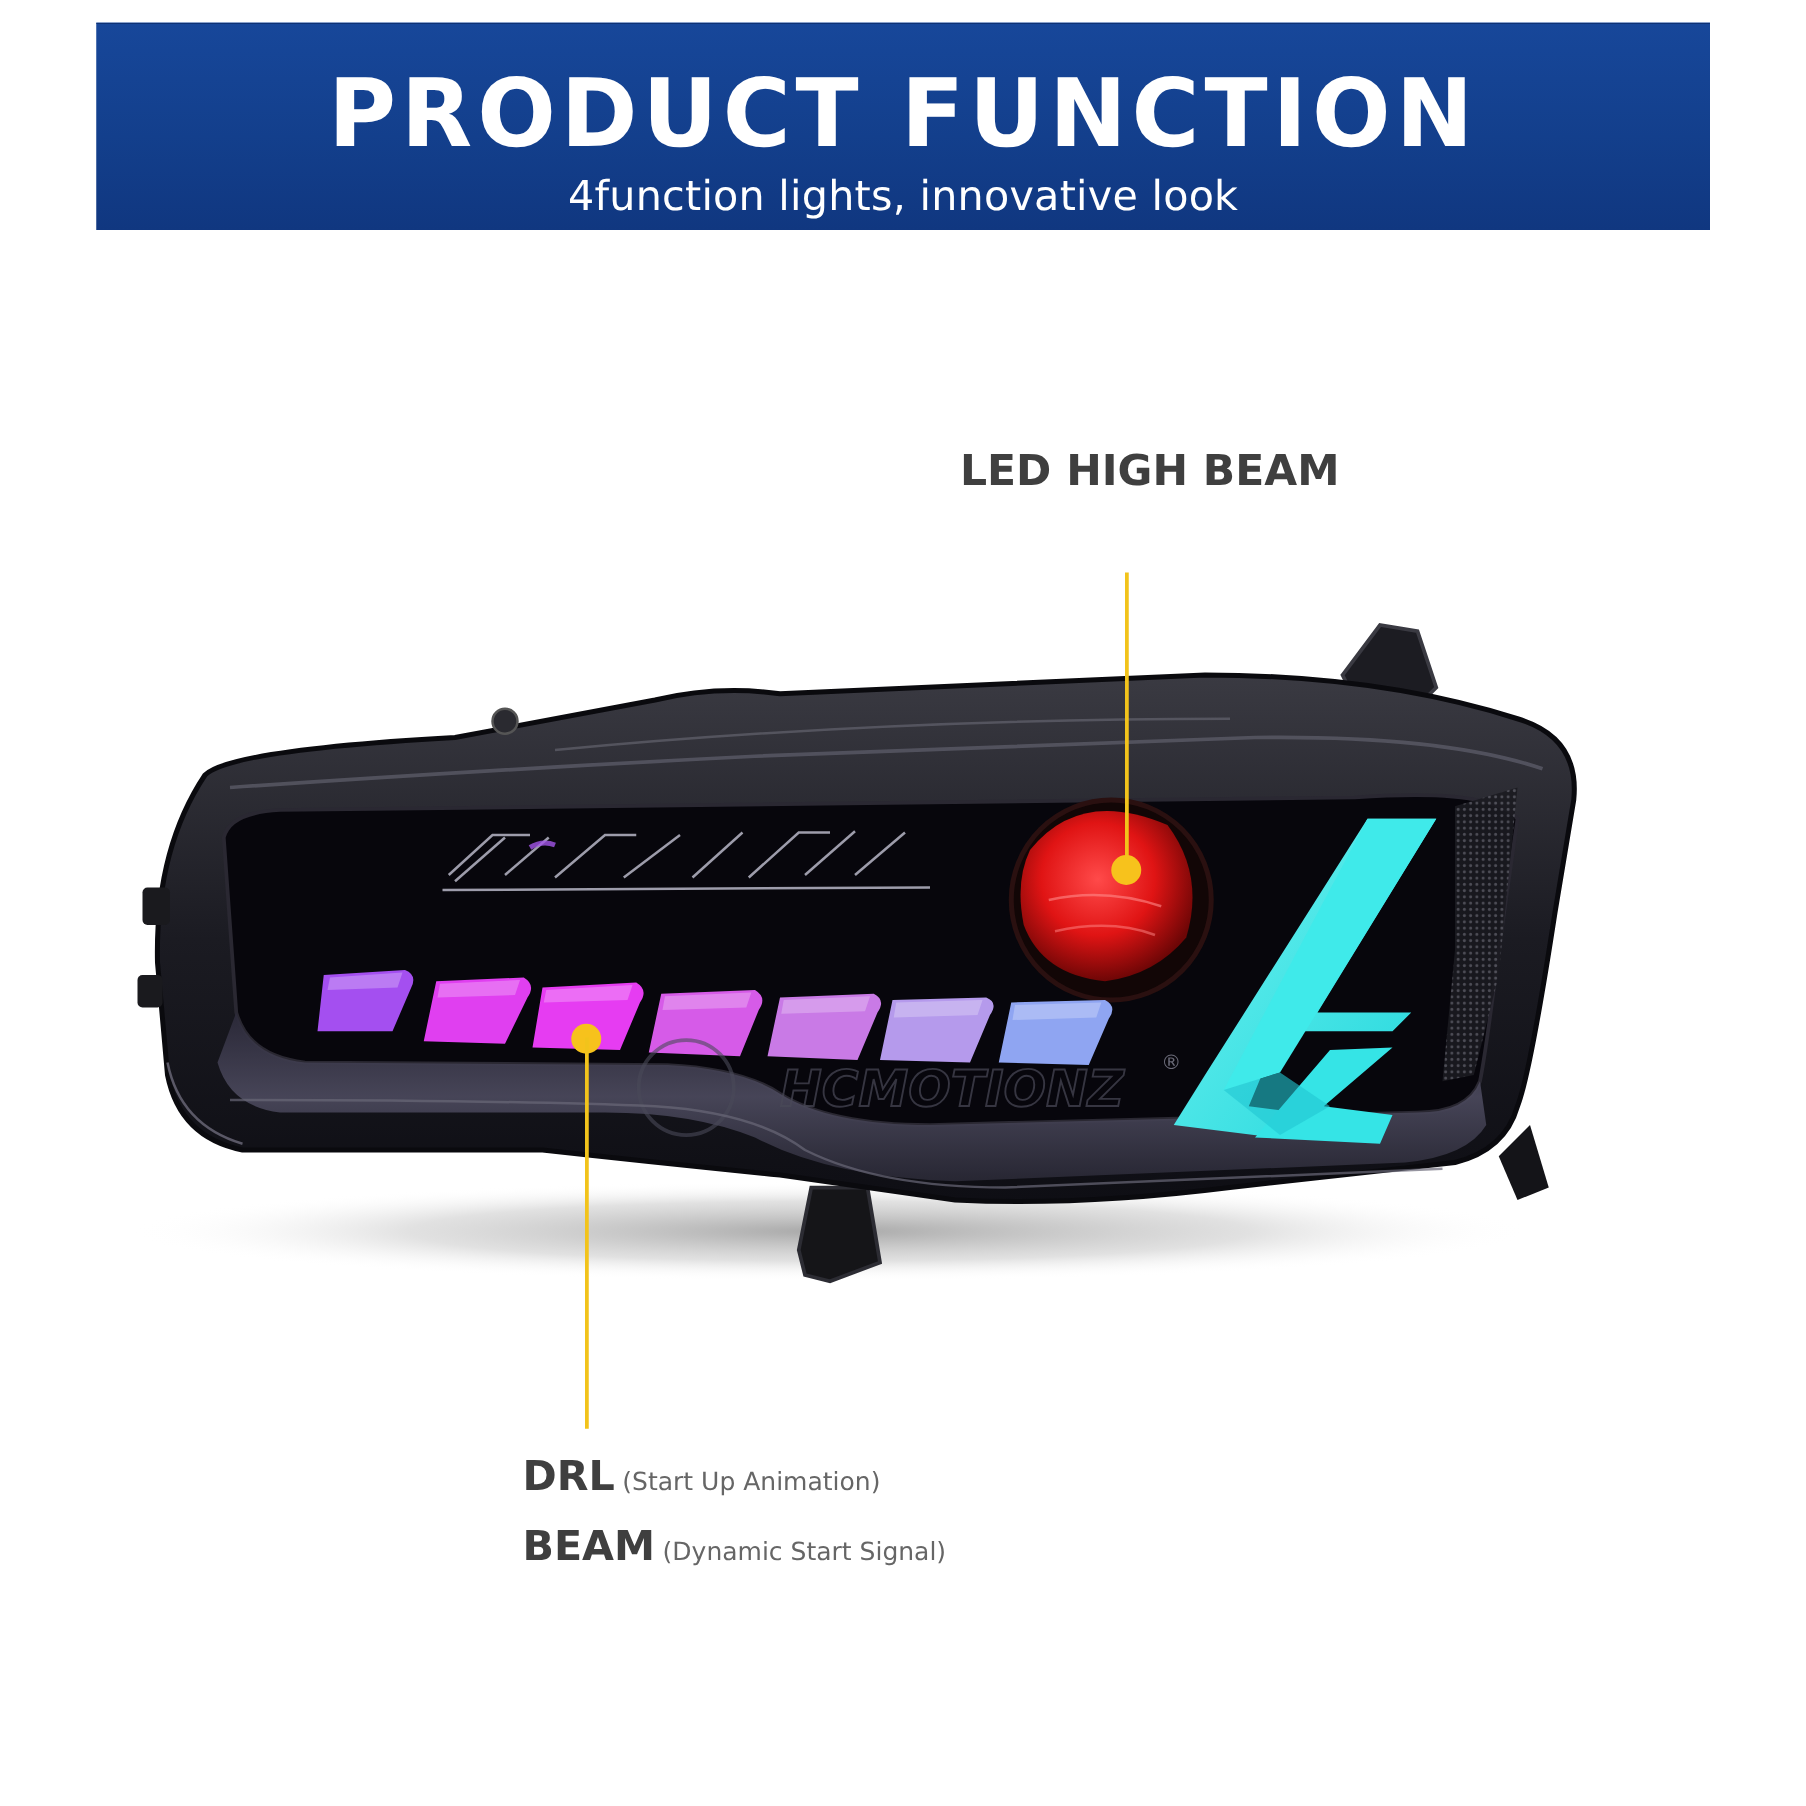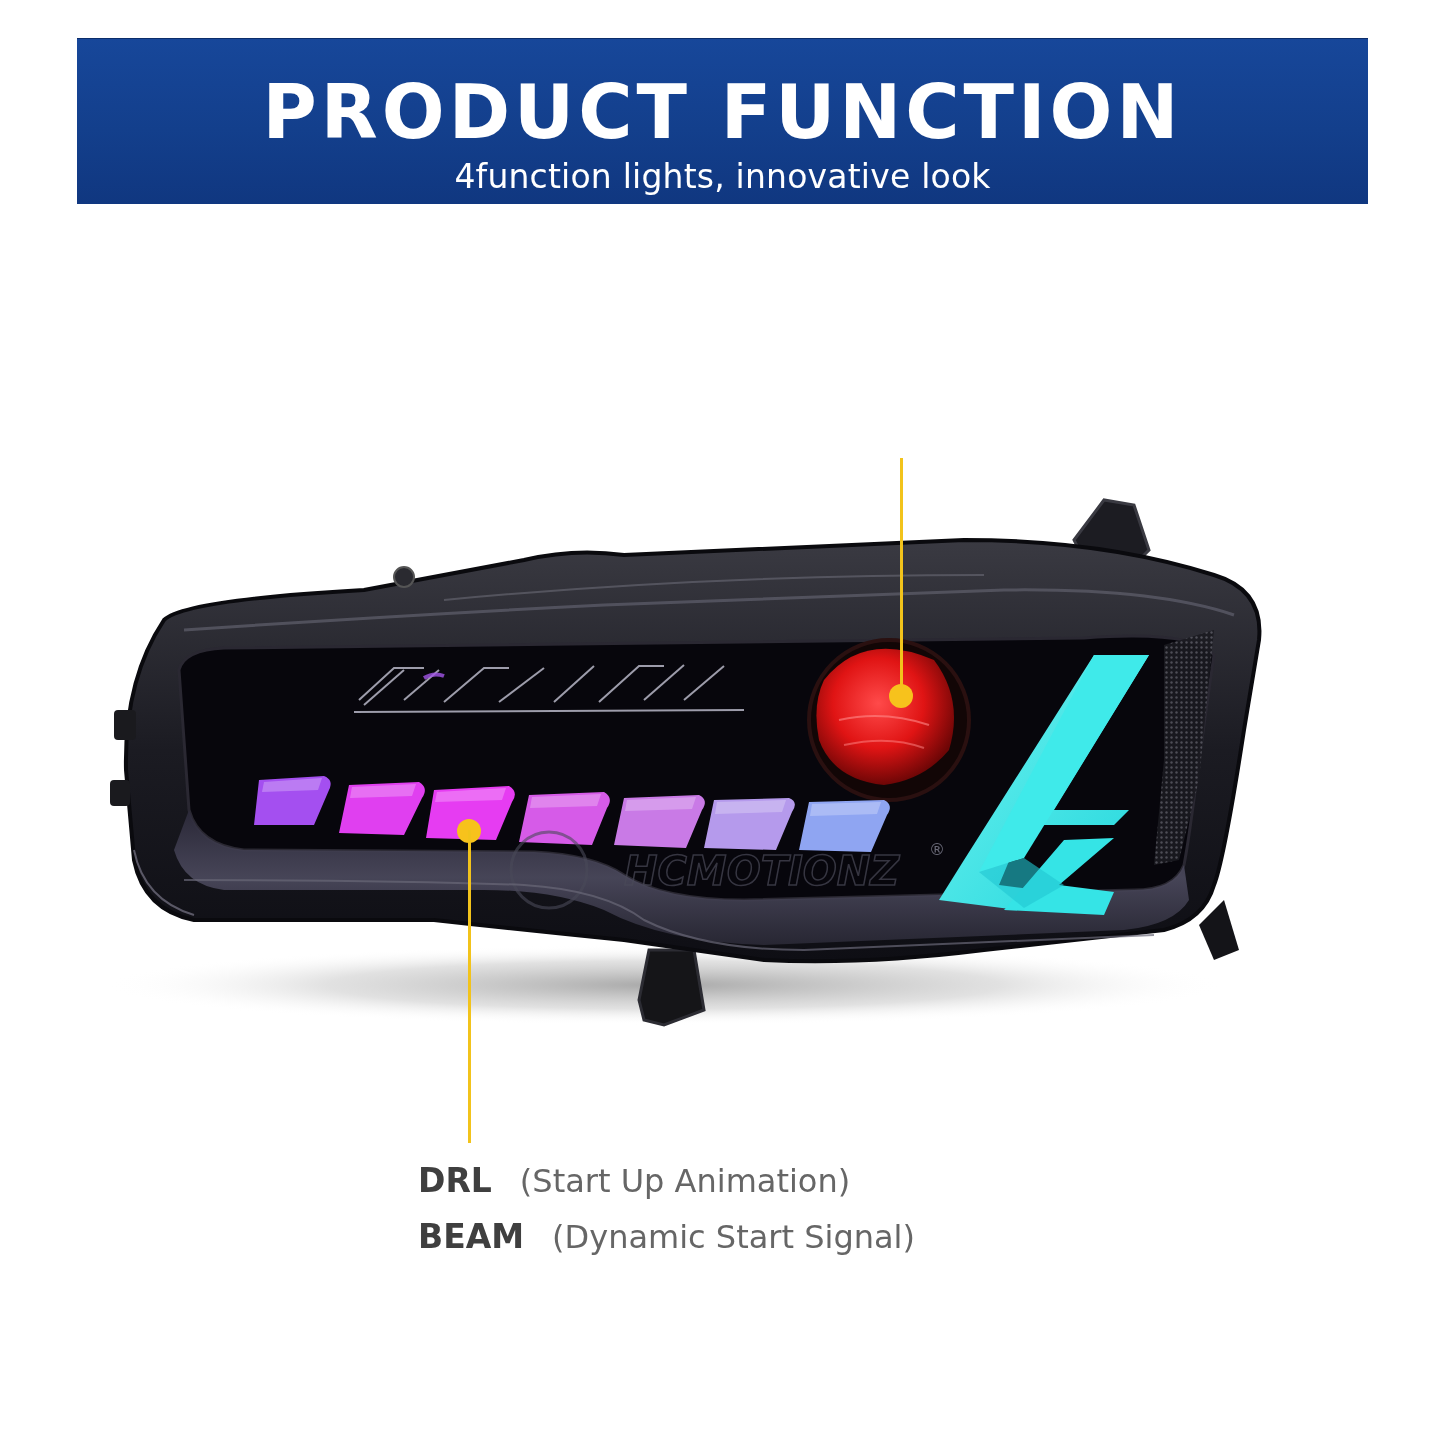--- a/index.html
+++ b/index.html
@@ -1,40 +1,39 @@
 <!DOCTYPE html>
 <html><head>
 <meta charset="utf-8">
 <style>
   html, body { margin: 0; padding: 0; background: #ffffff; }
   body { width: 1445px; height: 1445px; position: relative; overflow: hidden; font-family: "DejaVu Sans", sans-serif; }
   .banner {
     position: absolute; left: 77px; top: 18px; width: 1291px; height: 166px;
     background: linear-gradient(180deg, #17479a 0%, #133f8c 55%, #103780 100%);
     box-shadow: 0 1px 0 #0c2d6a inset;
-    margin-top: 20px;
   }
   .banner-title {
     position: absolute; left: 0; right: 0; top: 36px; text-align: center;
     color: #ffffff; font-family: "DejaVu Sans", sans-serif; font-weight: bold;
     font-size: 74px; letter-spacing: 4px; line-height: 1; transform: scaleY(1.02);
   }
   .banner-sub {
     position: absolute; left: 0; right: 0; top: 122px; text-align: center;
     color: #ffffff; font-family: "DejaVu Sans", sans-serif; font-size: 33px; line-height: 1;
     letter-spacing: 0.2px;
   }
   .product { position: absolute; left: 104px; top: 480px; width: 1210px; height: 580px; }
   .callout-line { position: absolute; background: #f2c31b; width: 3px; }
   .callout-dot { position: absolute; width: 24px; height: 24px; border-radius: 50%; background: #f7c21c; }
   .label-bold { position: absolute; color: #3f3f3f; font-weight: bold; font-family: "DejaVu Sans", sans-serif; white-space: nowrap; line-height: 1; }
   .label-light { color: #666666; font-weight: normal; }
   .beam { font-size: 34px; }
   .drl { font-size: 33px; }
-  .drl .label-light { font-size: 32px; margin-left: 28px; }
+  .drl .label-light { font-size: 20px; margin-left: 6px; }
   .watermark { font-family: "DejaVu Sans", sans-serif; font-style: italic; font-weight: bold; }
 </style>
 </head>
 <body>
 
 <div class="banner">
   <div class="banner-title">PRODUCT FUNCTION</div>
   <div class="banner-sub">4function lights, innovative look</div>
 </div>
 
@@ -142,20 +141,21 @@
     <text x="825" y="375" font-size="16" fill="#6a6a78" font-family="DejaVu Sans, sans-serif">®</text>
 
     <path d="M80 400 Q300 400 420 405 Q500 410 540 440 Q600 470 700 470 L1050 455" stroke="#6a6878" stroke-width="2" fill="none" opacity="0.7"></path>
     <path d="M30 370 Q40 420 90 435" stroke="#5a5866" stroke-width="2" fill="none"></path>
   </svg>
 </div>
 
 <div class="callout-line" style="left:900px; top:458px; height:236px;"></div>
 <div class="callout-dot" style="left:889px; top:684px;"></div>
 <div class="label-bold beam" style="left:768px; top:340px;">
+  <div style="margin-top:20px;">LED HIGH BEAM</div>
 </div>
 
 <div class="callout-dot" style="left:457px; top:819px;"></div>
 <div class="callout-line" style="left:468px; top:830px; height:313px;"></div>
 <div class="label-bold drl" style="left:418px; top:1164px;">
   <span>DRL</span><span class="label-light">(Start Up Animation)</span>
 </div>
 <div class="label-bold drl" style="left:418px; top:1220px;">
   <span>BEAM</span><span class="label-light">(Dynamic Start Signal)</span>
 </div>

